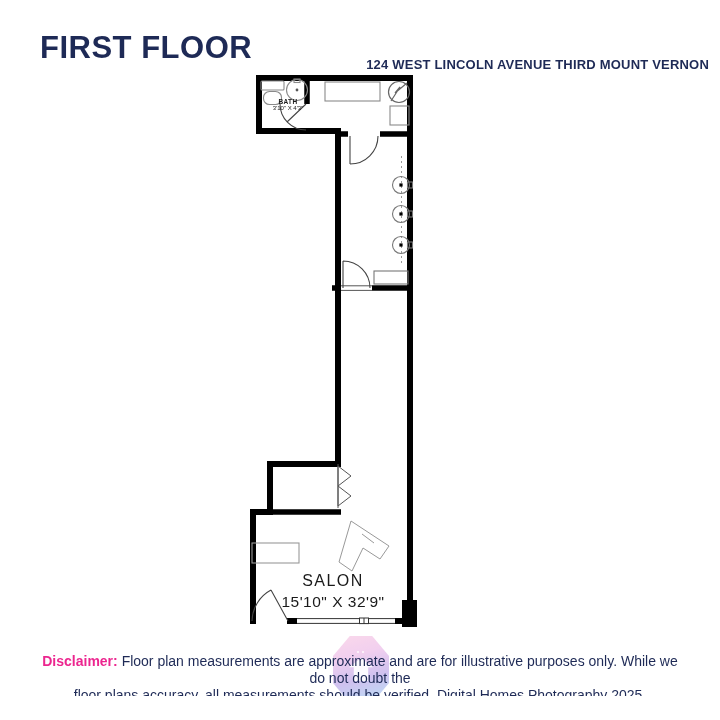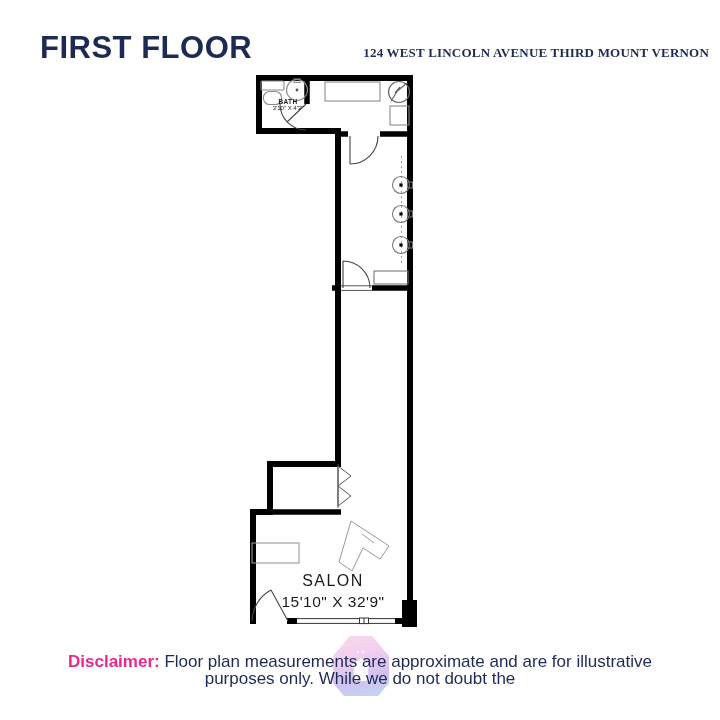--- a/index.html
+++ b/index.html
@@ -1,42 +1,42 @@
 <!DOCTYPE html>
 <html><head>
 <meta charset="utf-8">
 <style>
   * { margin:0; padding:0; box-sizing:border-box; }
   html,body { width:720px; height:720px; background:#fff; font-family:"Liberation Sans", sans-serif; }
   .page { position:relative; width:720px; height:696px; background:#ffffff; overflow:hidden; }
 
   
   .title { position:absolute; left:40px; top:30px; font-size:31px; font-weight:700; letter-spacing:0.5px; color:#1e2a56; }
-  .address { position:absolute; right:11px; top:45px; font-size:13px; font-weight:700; letter-spacing:0.2px; color:#1e2a56;font-family:Liberation Serif, serif; }
+  .address { position:absolute; right:11px; top:57px; font-size:13px; font-weight:700; letter-spacing:0.2px; color:#1e2a56; }
 
   
   .plan-svg { position:absolute; left:0; top:0; width:720px; height:720px; z-index:1; }
 
   
   .room-label { position:absolute; text-align:center; color:#1a1a1a; z-index:2; }
   .bath-label { left:260px; top:98px; width:56px; }
   .bath-label .room-name { font-size:6.5px; font-weight:700; letter-spacing:0.3px; }
   .bath-label .room-dims { font-size:6px; margin-top:0px; }
   .salon-label { left:258px; top:548px; width:150px;margin-top:24px; }
   .salon-label .room-name { font-size:16px; font-weight:500; letter-spacing:1.5px; }
   .salon-label .room-dims { font-size:15.5px; font-weight:500; letter-spacing:0.5px; margin-top:3px; }
 
   
   .watermark-logo { position:absolute; left:333px; top:636px; width:56px; height:67px; z-index:1; opacity:0.55;
     background:linear-gradient(165deg,#f6b9da 0%,#e7a9e2 30%,#a98fe2 62%,#7fc6ee 100%);
     clip-path:polygon(30% 0,70% 0,100% 30%,100% 70%,70% 100%,30% 100%,0 70%,0 30%); }
   .watermark-house { position:absolute; left:16px; top:22px; width:24px; height:23px; background:#ffffff; opacity:0.92;
     clip-path:polygon(50% 0,100% 40%,80% 40%,80% 100%,20% 100%,20% 40%,0 40%); }
   .watermark-dots { position:absolute; left:24px; top:15px; width:2px; height:2px; background:#fff; border-radius:50%; box-shadow:5px 0 0 #fff; opacity:.9; }
-  .disclaimer { position:absolute; left:40px; right:40px; top:653px; text-align:center; font-size:17px; line-height:17px; color:#1e2a56; z-index:2; }
+  .disclaimer { position:absolute; left:40px; right:40px; top:653px; text-align:center; font-size:14px; line-height:17px; color:#1e2a56; z-index:2; }
   .disclaimer .disc-label { color:#ec268f; font-weight:700; }
   .mls-watermark { position:absolute; right:11px; top:697px; font-size:13.5px; color:#0c4a6e; z-index:2; }
 </style>
 </head>
 <body>
 
 <div class="page">
 
   <div class="title">FIRST FLOOR</div>
   <div class="address">124 WEST LINCOLN AVENUE THIRD MOUNT VERNON</div>
@@ -134,17 +134,18 @@
   <div class="watermark-logo">
     <div class="watermark-dots"></div>
     <div class="watermark-house"></div>
   </div>
 
   <div class="disclaimer">
     <div class="disc-line">
       <span class="disc-label">Disclaimer:</span>
       <span>Floor plan measurements are approximate and are for illustrative purposes only. While we do not doubt the</span>
     </div>
+    <div class="disc-line">floor plans accuracy, all measurements should be verified. Digital Homes Photography 2025.</div>
   </div>
 
   <div class="mls-watermark">OneKey MLS</div>
 
 </div>
 
 </body></html>

